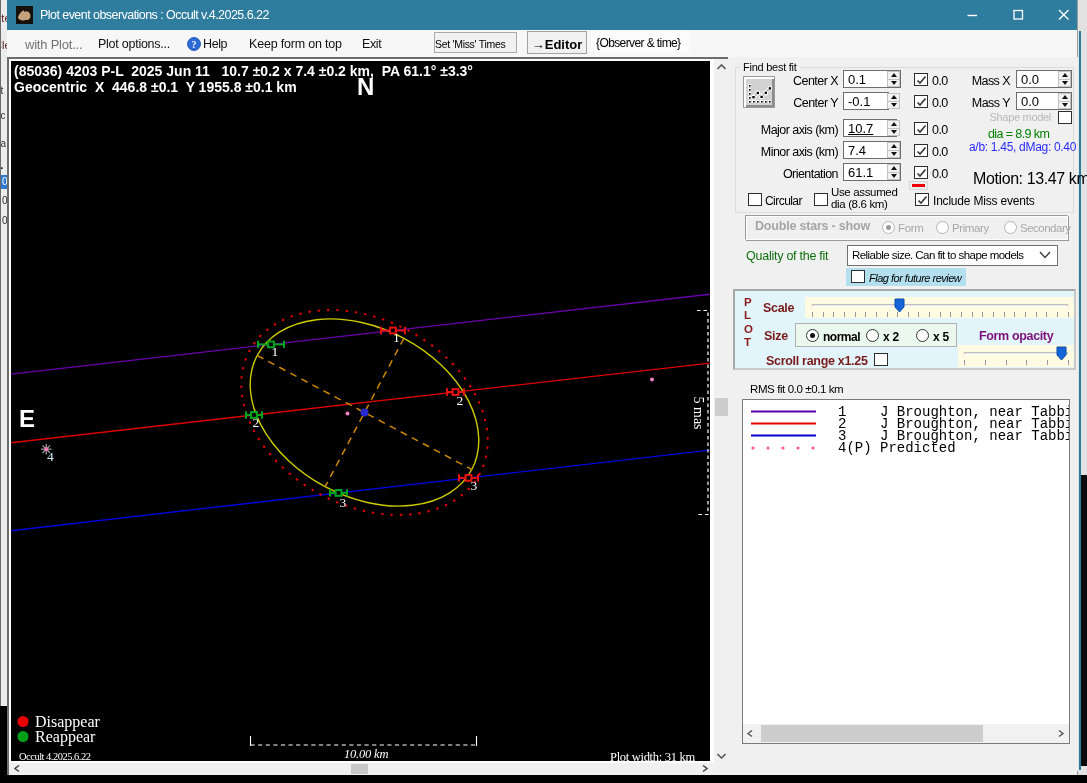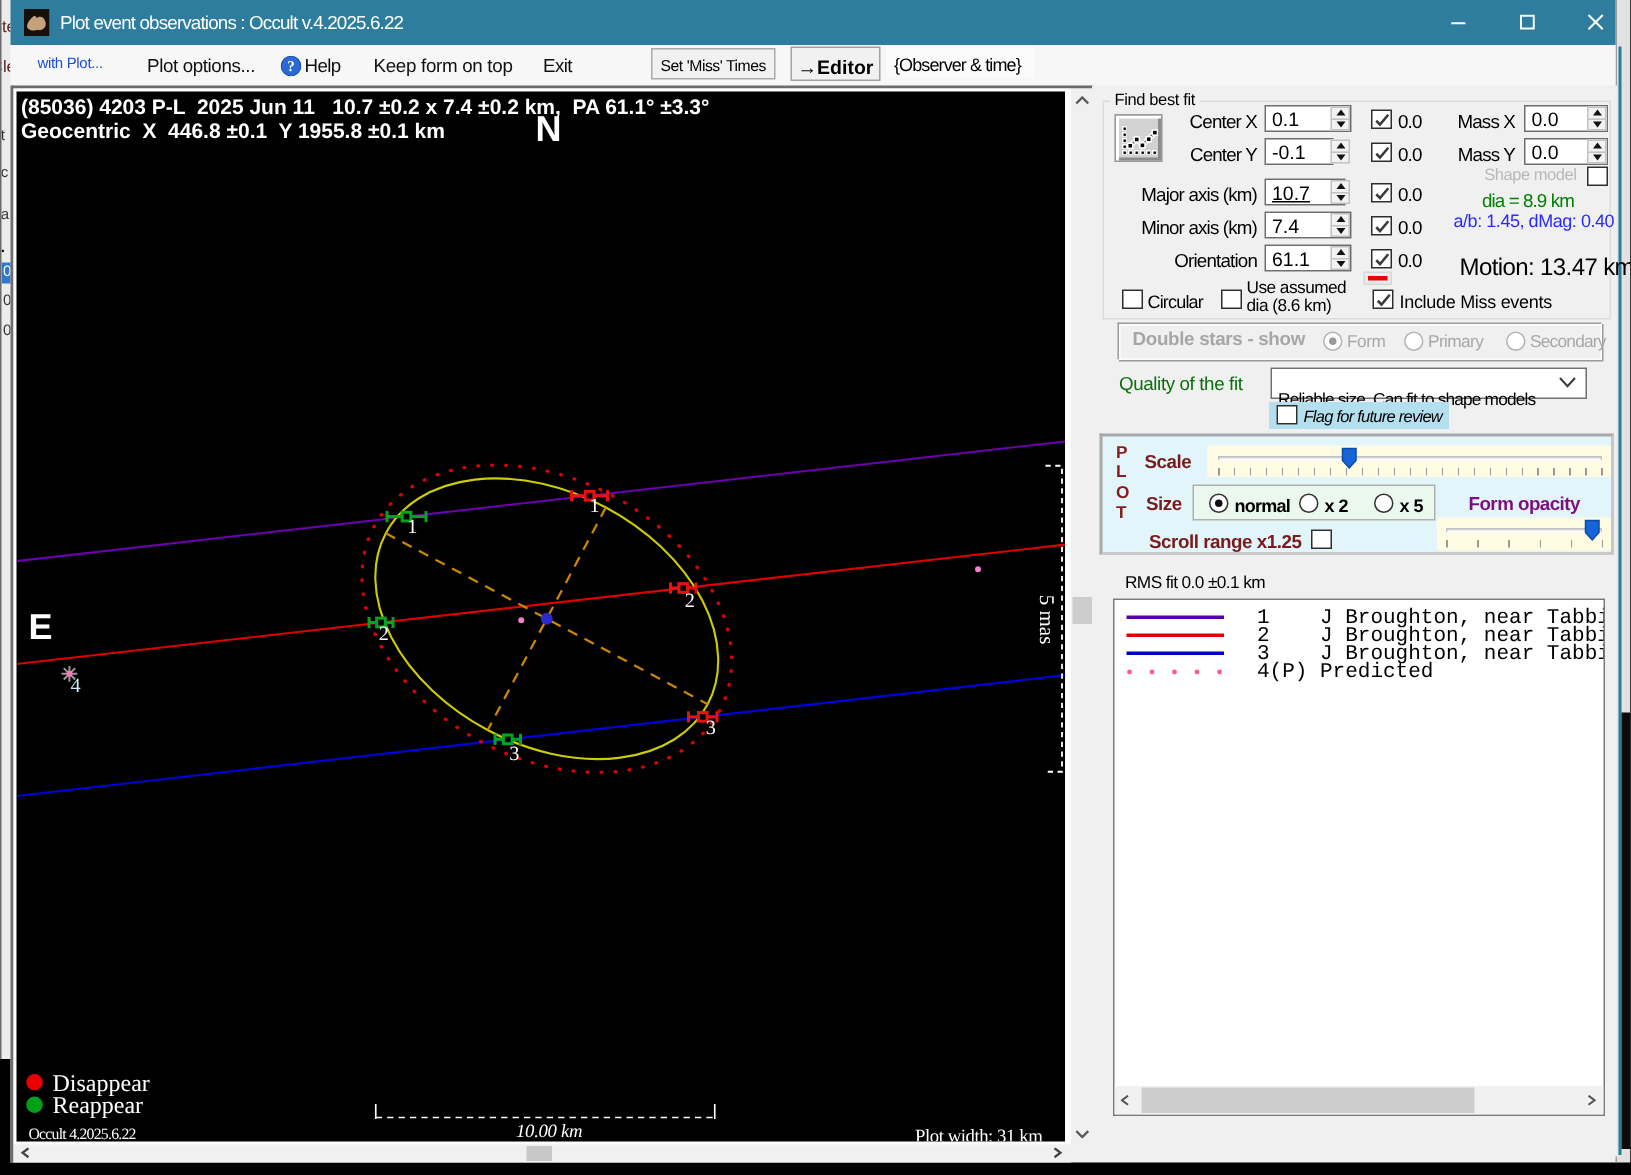--- a/index.html
+++ b/index.html
@@ -51,31 +51,31 @@
     </svg>
     <div class="abs" style="left:33px;top:8px;font-size:12.5px;color:#fff;letter-spacing:-0.55px;text-align:center;">Plot event observations : Occult v.4.2025.6.22</div>
     <svg class="abs" style="left:946px;top:0" width="125" height="30">
       <line x1="14.5" y1="15.5" x2="24" y2="15.5" stroke="#fff" stroke-width="1.4"></line>
       <rect x="61" y="10.5" width="8.5" height="8.5" fill="none" stroke="#fff" stroke-width="1.3"></rect>
       <path d="M106,10 l9.5,9.5 M115.5,10 l-9.5,9.5" stroke="#fff" stroke-width="1.4"></path>
     </svg>
   </div>
 
   <div class="abs" style="left:0;top:30px;width:100%;height:27px;background:#f7f7f7;">
-    <div class="abs" style="left:18px;top:7px;font-size:10px;color:#1d4ed8;letter-spacing:-0.22px;">with Plot...</div>
+    <div class="abs" style="left:18px;top:7px;font-size:13px;color:#737373;letter-spacing:-0.22px;">with Plot...</div>
     <div class="abs" style="left:91px;top:7px;font-size:12.5px;color:#101010;letter-spacing:-0.25px;">Plot options...</div>
     <svg class="abs" style="left:180px;top:6.5px" width="14" height="14">
       <circle cx="7" cy="7" r="6.5" fill="#2a6ad6"></circle>
       <circle cx="7" cy="7" r="6.5" fill="none" stroke="#1b4fa8" stroke-width="0.8"></circle>
       <text x="7" y="10.6" font-size="10" font-weight="bold" fill="#fff" text-anchor="middle" font-family="Liberation Serif,serif">?</text>
     </svg>
     <div class="abs" style="left:196px;top:7px;font-size:12.5px;color:#101010;letter-spacing:-0.4px;">Help</div>
     <div class="abs" style="left:242px;top:7px;font-size:12.5px;color:#101010;letter-spacing:-0.2px;">Keep form on top</div>
     <div class="abs" style="left:355px;top:7px;font-size:12.5px;color:#101010;letter-spacing:-0.4px;">Exit</div>
-    <div class="abs" style="left:427px;top:2px;width:83px;height:21px;background:#f1f1f1;border:1px solid #aaaaaa;text-align:center;font-size:10.5px;color:#000;padding-top:5px;white-space:nowrap;letter-spacing:-0.3px;">Set 'Miss' Times</div>
+    <div class="abs" style="left:427px;top:2px;width:83px;height:21px;background:#f1f1f1;border:1px solid #aaaaaa;text-align:left;font-size:10.5px;color:#000;padding-top:5px;white-space:nowrap;letter-spacing:-0.3px;">Set 'Miss' Times</div>
     <div class="abs" style="left:520px;top:1px;width:60px;height:23px;background:#f1f1f1;border:1px solid #a2a2a2;text-align:center;font-size:13px;color:#000;padding-top:4.5px;">→<b>Editor</b></div>
     <div class="abs" style="left:584px;top:1px;width:99px;height:21px;background:#fbfbfb;"></div>
     <div class="abs" style="left:589px;top:6px;font-size:12px;color:#000;letter-spacing:-0.6px;">{Observer &amp; time}</div>
   </div>
 
   <div class="abs" style="left:1px;top:57px;width:721px;height:2px;background:#6d6d6d;"></div>
 </div>
 
 <div class="abs" style="left:7px;top:57px;width:2px;height:718px;background:#6d6d6d;"></div>
 <div class="abs" style="left:9px;top:59px;width:705px;height:704px;background:#fff;"></div>
@@ -298,21 +298,21 @@
 <div class="abs" style="left:882px;top:221px;width:13px;height:13px;border-radius:50%;background:#fff;border:1px solid #b4b4b4;"></div>
 <div class="abs" style="left:886px;top:225px;width:5px;height:5px;border-radius:50%;background:#9a9a9a;"></div>
 <div class="abs" style="left:898px;top:222px;font-size:11.5px;color:#a8a8a8;letter-spacing:-0.3px;">Form</div>
 <div class="abs" style="left:936px;top:221px;width:13px;height:13px;border-radius:50%;background:#fff;border:1px solid #b4b4b4;"></div>
 <div class="abs" style="left:952px;top:222px;font-size:11.5px;color:#a8a8a8;letter-spacing:-0.4px;">Primary</div>
 <div class="abs" style="left:1004px;top:221px;width:13px;height:13px;border-radius:50%;background:#fff;border:1px solid #b4b4b4;"></div>
 <div class="abs" style="left:1020px;top:222px;font-size:11.5px;color:#a8a8a8;letter-spacing:-0.5px;">Secondary</div>
 
 <div class="abs" style="left:746px;top:249px;font-size:12.5px;font-weight:normal;color:#0c6e0c;white-space:nowrap;letter-spacing:-0.25px;">Quality of the fit</div>
 <div class="abs" style="left:847px;top:245px;width:211px;height:21px;background:#fff;border:1px solid #707070;"></div>
-<div class="abs" style="left:852px;top:249px;font-size:11.5px;color:#000;white-space:nowrap;letter-spacing:-0.55px;margin-top:12px;">Reliable size. Can fit to shape models</div>
+<div class="abs" style="left:852px;top:249px;font-size:11.5px;color:#000;white-space:nowrap;letter-spacing:-0.55px;">Reliable size. Can fit to shape models</div>
 <svg class="abs" style="left:1039px;top:251px" width="12" height="8">
     <path d="M1,1 L6,6.5 L11,1" fill="none" stroke="#3c3c3c" stroke-width="1.4"></path>
   </svg>
 
 <div class="abs" style="left:846px;top:268px;width:120px;height:18px;background:#b3dfee;"></div>
 <div class="cb" style="left:851px;top:270px;"></div>
 <div class="abs" style="left:869px;top:272px;font-size:11px;font-style:italic;color:#000;white-space:nowrap;letter-spacing:-0.5px;">Flag for future review</div>
 
 <div class="abs" style="left:733px;top:289px;width:343px;height:81px;background:#e2f5fb;border:2px solid #a8a8a8;border-bottom-color:#c8c8c8;border-right-color:#c8c8c8;"></div>
 <div class="abs" style="left:744px;top:296px;width:12px;font-size:11.5px;font-weight:bold;color:#8b1a1a;line-height:13.4px;">P<br>L<br>O<br>T</div>

